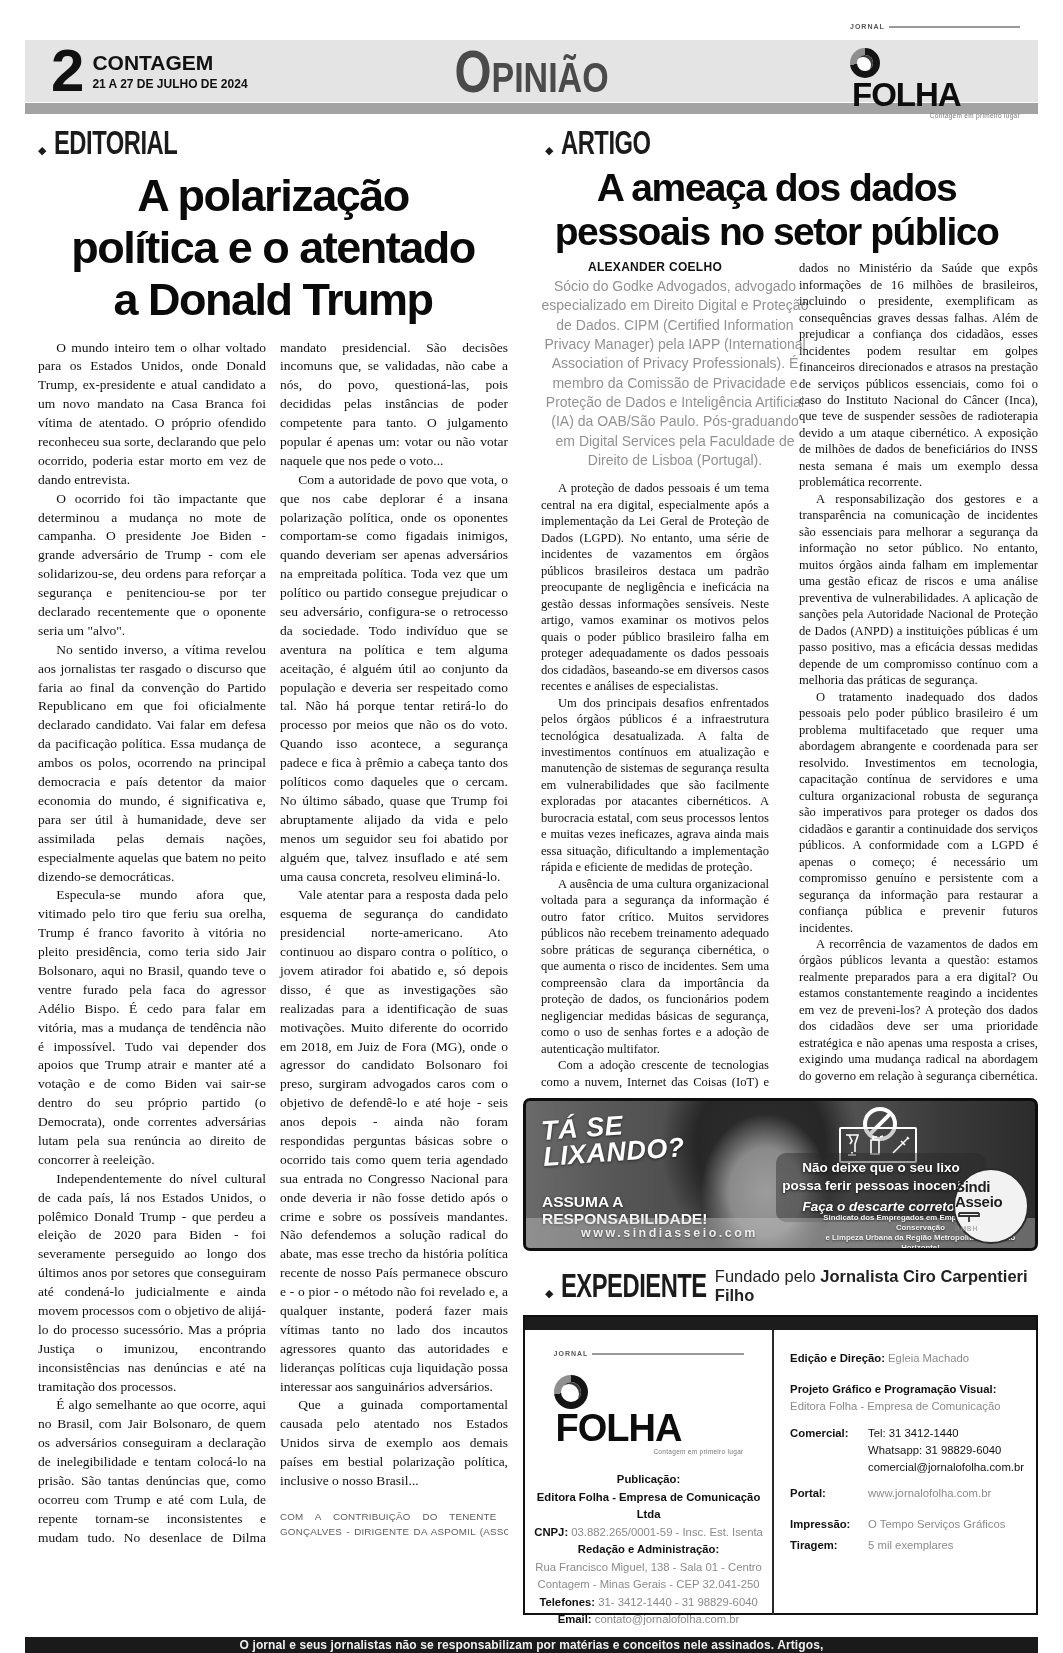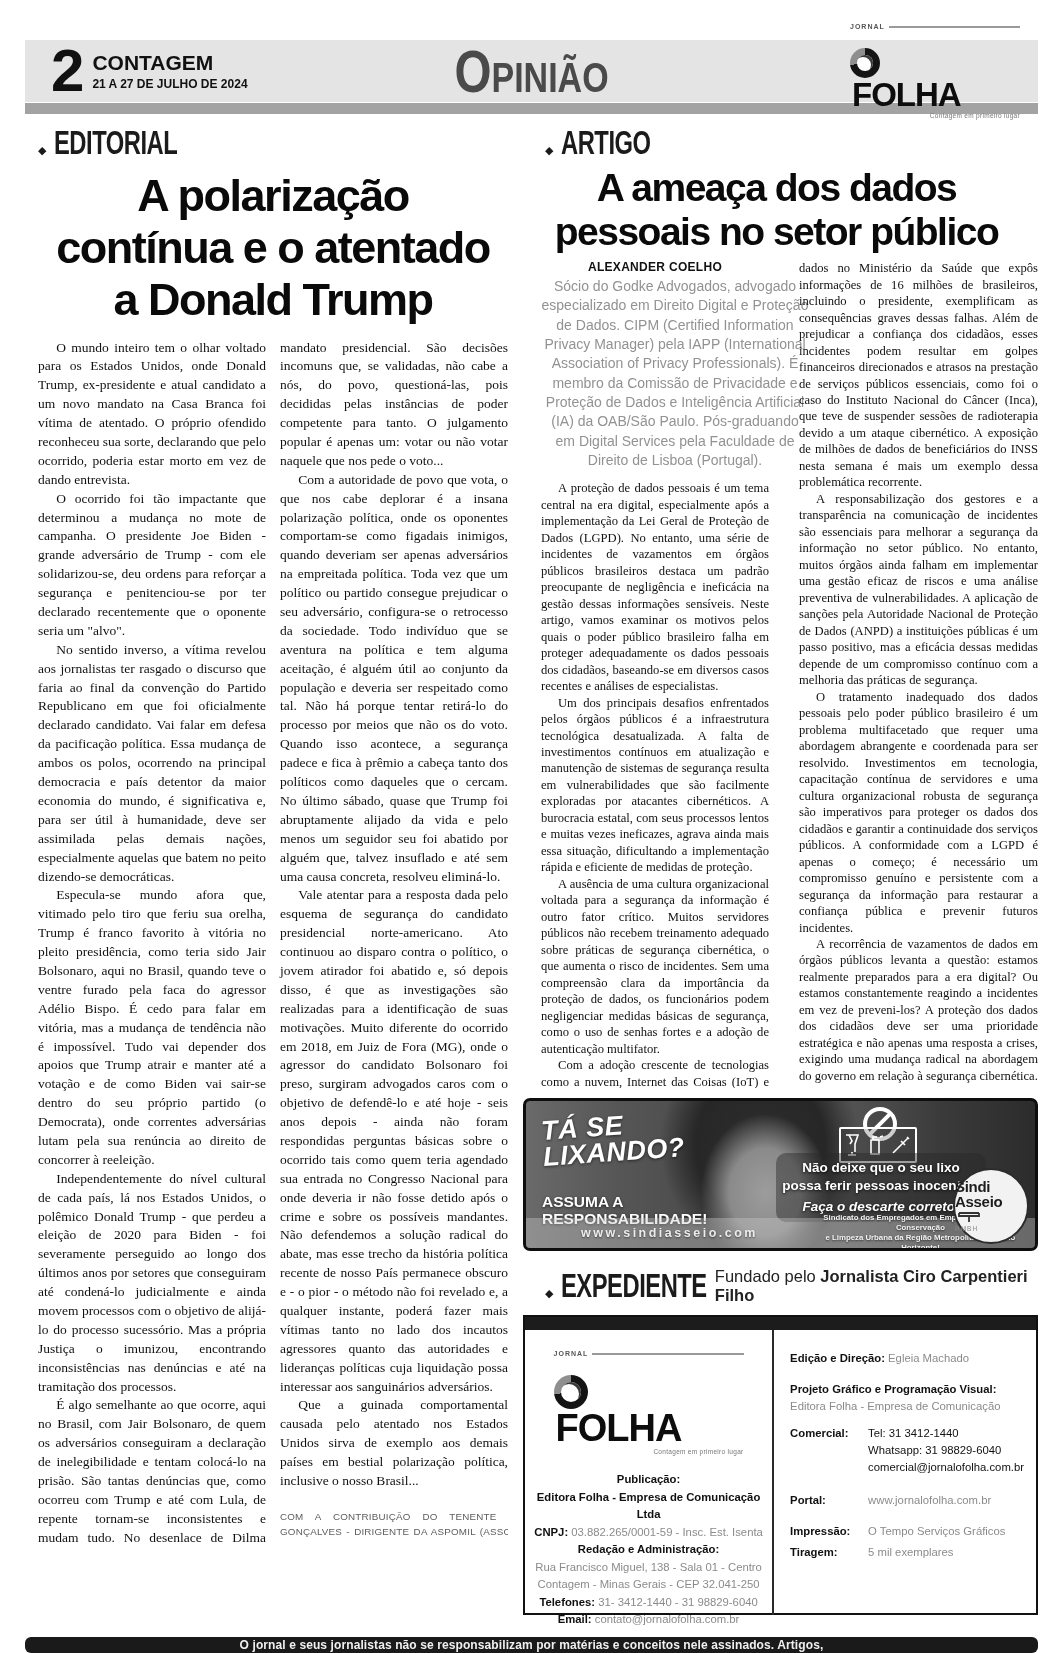--- a/index.html
+++ b/index.html
@@ -119,25 +119,25 @@
   .exp-lines .lite { color:#8b8b8b; }
   .exp-right { flex:1; padding:20px 12px 0 16px; font-size:11.3px; line-height:1.5; }
   .exp-row { display:flex; margin-bottom:4px; }
   .exp-row .lbl { font-weight:700; width:78px; flex:0 0 auto; }
   .exp-row .lbl.wide { width:auto; }
   .exp-row .val { color:#8b8b8b; }
   .exp-block { margin-bottom:10px; }
   .exp-block .lbl { font-weight:700; }
   .exp-block .val { color:#8b8b8b; }
   .exp-multi .val { display:block; }
-  .exp-multi { display:flex; margin-bottom:16px; }
+  .exp-multi { display:flex; margin-bottom:9px; }
   
   .bottom-bar { position:absolute; left:25px; bottom:0; width:1013px; height:16px; background:#1a1a1a;
     color:#f0f0f0; font-family:"Liberation Sans",sans-serif; font-weight:700; font-size:12px;
-    text-align:center; line-height:16px; letter-spacing:.1px;border-radius:6px; }
+    text-align:center; line-height:16px; letter-spacing:.1px; }
   svg { display:block; }
 </style>
 </head>
 <body>
 
 <div class="page">
 
   <header class="masthead">
     <div class="band">
       <div class="mast-left">
@@ -165,21 +165,21 @@
 
   <main class="content">
 
     <section class="col-left">
       <div class="kicker-row">
         <span class="diamond">◆</span>
         <span class="kicker">EDITORIAL</span>
       </div>
       <h1 class="headline ed-headline">
         <span>A polarização</span><br>
-        <span>contínua e o atentado</span><br>
+        <span>política e o atentado</span><br>
         <span>a Donald Trump</span>
       </h1>
       <div class="ed-body">
         <div class="ed-col">
             <p class="para">O mundo inteiro tem o olhar voltado para os Estados Unidos, onde Donald Trump, ex-presidente e atual candidato a um novo mandato na Casa Branca foi vítima de atentado. O próprio ofendido reconheceu sua sorte, declarando que pelo ocorrido, poderia estar morto em vez de dando entrevista.</p>
             <p class="para">O ocorrido foi tão impactante que determinou a mudança no mote de campanha. O presidente Joe Biden - grande adversário de Trump - com ele solidarizou-se, deu ordens para reforçar a segurança e penitenciou-se por ter declarado recentemente que o oponente seria um "alvo".</p>
             <p class="para">No sentido inverso, a vítima revelou aos jornalistas ter rasgado o discurso que faria ao final da convenção do Partido Republicano em que foi oficialmente declarado candidato. Vai falar em defesa da pacificação política. Essa mudança de ambos os polos, ocorrendo na principal democracia e país detentor da maior economia do mundo, é significativa e, para ser útil à humanidade, deve ser assimilada pelas demais nações, especialmente aquelas que batem no peito dizendo-se democráticas.</p>
             <p class="para">Especula-se mundo afora que, vitimado pelo tiro que feriu sua orelha, Trump é franco favorito à vitória no pleito presidência, como teria sido Jair Bolsonaro, aqui no Brasil, quando teve o ventre furado pela faca do agressor Adélio Bispo. É cedo para falar em vitória, mas a mudança de tendência não é impossível. Tudo vai depender dos apoios que Trump atrair e manter até a votação e de como Biden vai sair-se dentro do seu próprio partido (o Democrata), onde correntes adversárias lutam pela sua renúncia ao direito de concorrer à reeleição.</p>
             <p class="para">Independentemente do nível cultural de cada país, lá nos Estados Unidos, o polêmico Donald Trump - que perdeu a eleição de 2020 para Biden - foi severamente perseguido ao longo dos últimos anos por setores que conseguiram até condená-lo judicialmente e ainda movem processos com o objetivo de alijá-lo do processo sucessório. Mas a própria Justiça o imunizou, encontrando inconsistências nas denúncias e até na tramitação dos processos.</p>
             <p class="para">É algo semelhante ao que ocorre, aqui no Brasil, com Jair Bolsonaro, de quem os adversários conseguiram a declaração de inelegibilidade e tentam colocá-lo na prisão. São tantas denúncias que, como ocorreu com Trump e até com Lula, de repente tornam-se inconsistentes e mudam tudo. No desenlace de Dilma Rousseff, Lula foi levado à prisão e, 580 dias depois, liberto, reabilitado e eleito para o terceiro</p>

